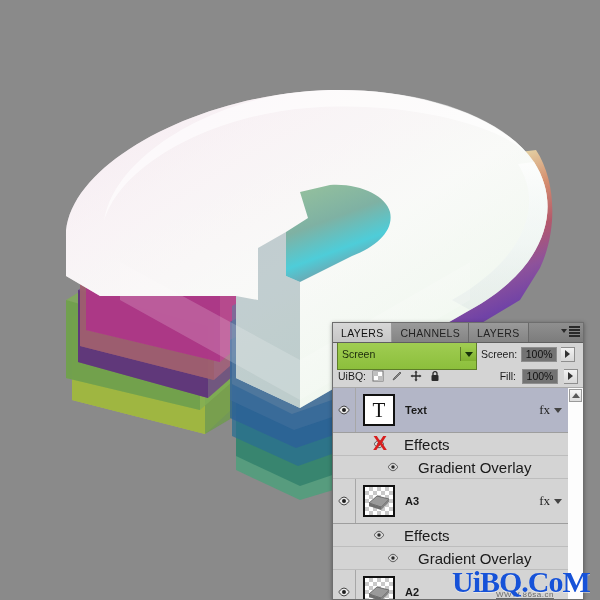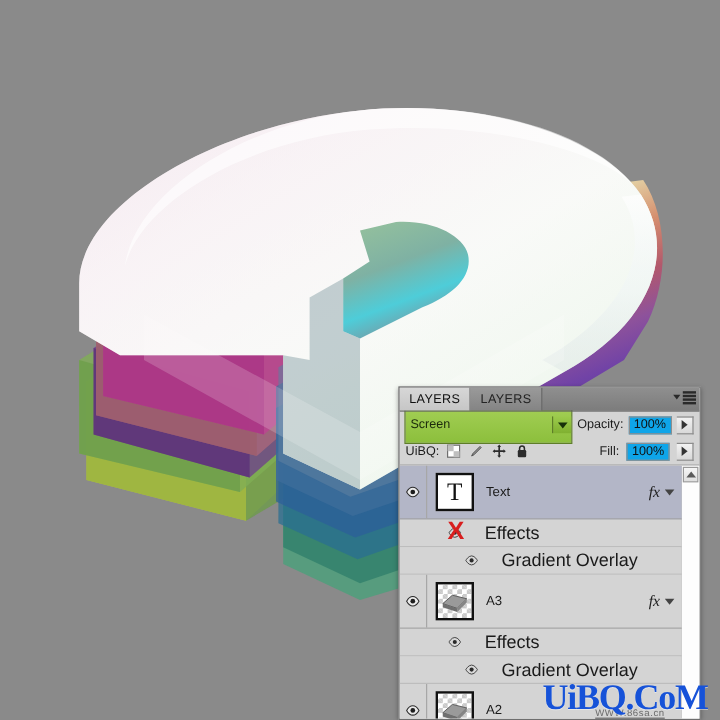--- a/index.html
+++ b/index.html
@@ -63,21 +63,21 @@
     font-size:10.5px;color:#1c2a0c;
   }
   .blend-arrow{
     width:15px;height:14px;background:linear-gradient(#9ccb4c,#7fb030);
     border-left:1px solid #5e7e28;
     display:flex;align-items:center;justify-content:center;
   }
   .blend-arrow .chev{width:0;height:0;border-left:4px solid transparent;border-right:4px solid transparent;border-top:5px solid #17310a;}
   .lbl{font-size:10.5px;color:#1c1c1c;}
   .numfield{
-    height:15px;min-width:36px;background:#0ea5e9;border:1px solid #8e8e8e;
+    height:15px;min-width:36px;background:#737373;border:1px solid #8e8e8e;
     display:flex;align-items:center;justify-content:center;
     font-size:10.5px;color:#111;box-sizing:border-box;padding:0 3px;
   }
   .numstep{
     width:14px;height:15px;background:linear-gradient(#f2f2f2,#d8d8d8);
     border:1px solid #8e8e8e;border-left:none;
     display:flex;align-items:center;justify-content:center;box-sizing:border-box;
   }
   .numstep .tri{width:0;height:0;border-top:4px solid transparent;border-bottom:4px solid transparent;border-left:5px solid #333;}
 
@@ -121,22 +121,22 @@
     background:#fff;display:flex;align-items:center;justify-content:center;flex:0 0 32px;
   }
   .thumb.text-th{font-family:"Liberation Serif",serif;font-size:21px;color:#111;line-height:1;}
   .thumb.checker{
     background-image:
       linear-gradient(45deg,#c9c9c9 25%,transparent 25%,transparent 75%,#c9c9c9 75%),
       linear-gradient(45deg,#c9c9c9 25%,transparent 25%,transparent 75%,#c9c9c9 75%);
     background-size:8px 8px;background-position:0 0,4px 4px;background-color:#fff;
     position:relative;
   }
-  .lyr-name{margin-left:10px;font-size:11px;font-weight:normal;color:#1a1a1a;}
-  .fx{margin-left:auto;font-family:"Liberation Serif",serif;font-style:italic;font-size:13px;color:#222;padding-right:4px;}
+  .lyr-name{margin-left:10px;font-size:11px;font-weight:bold;color:#1a1a1a;}
+  .fx{margin-left:auto;font-family:"Liberation Serif",serif;font-size:13px;color:#222;padding-right:4px;}
   .fx-tri{width:0;height:0;border-left:4px solid transparent;border-right:4px solid transparent;border-top:5px solid #444;margin-right:6px;}
 
   .sub{
     position:relative;height:22px;display:flex;align-items:center;
     margin-right:15px;background:#d4d4d4;
     border-bottom:1px solid #bdbdbd;
   }
   .sub .eye-sm{margin-left:40px;display:flex;align-items:center;}
   .sub.deep .eye-sm{margin-left:54px;}
   .sub-label{margin-left:19px;font-size:15px;color:#1a1a1a;}
@@ -277,40 +277,41 @@
   <path d="M 300 282 L 286 276 L 286 232 L 258 248 L 258 300
         L 236 296 L 236 378 L 300 408 L 300 330 Z" fill="#7f9aa0" opacity=".45"></path>
 
   <path d="M 120 262 L 300 360 L 470 262 L 470 300 L 300 400 L 120 300 Z" fill="#ffffff" opacity=".18"></path>
 </svg>
 
 <div class="ps-panel">
 
   <div class="tabbar">
     <div class="tab active">LAYERS</div>
+    <div class="tab">CHANNELS</div>
     <div class="tab">LAYERS</div>
     <div class="panel-menu">
       <span class="pm-tri"></span>
       <span class="pm-lines">
           <i></i>
           <i></i>
           <i></i>
           <i></i>
         </span>
     </div>
   </div>
 
   <div class="row-blend">
     <div class="blend-select">
       <span>Screen</span>
       <span class="blend-arrow">
           <i class="chev"></i>
         </span>
     </div>
-    <span class="lbl">Opacity:</span>
+    <span class="lbl">Screen:</span>
     <div class="numfield">100%</div>
     <div class="numstep">
         <i class="tri"></i>
       </div>
   </div>
 
   <div class="row-lock">
     <span class="lbl">UiBQ:</span>
     <span class="lock-icons">
       <svg class="ico" viewBox="0 0 12 12">

